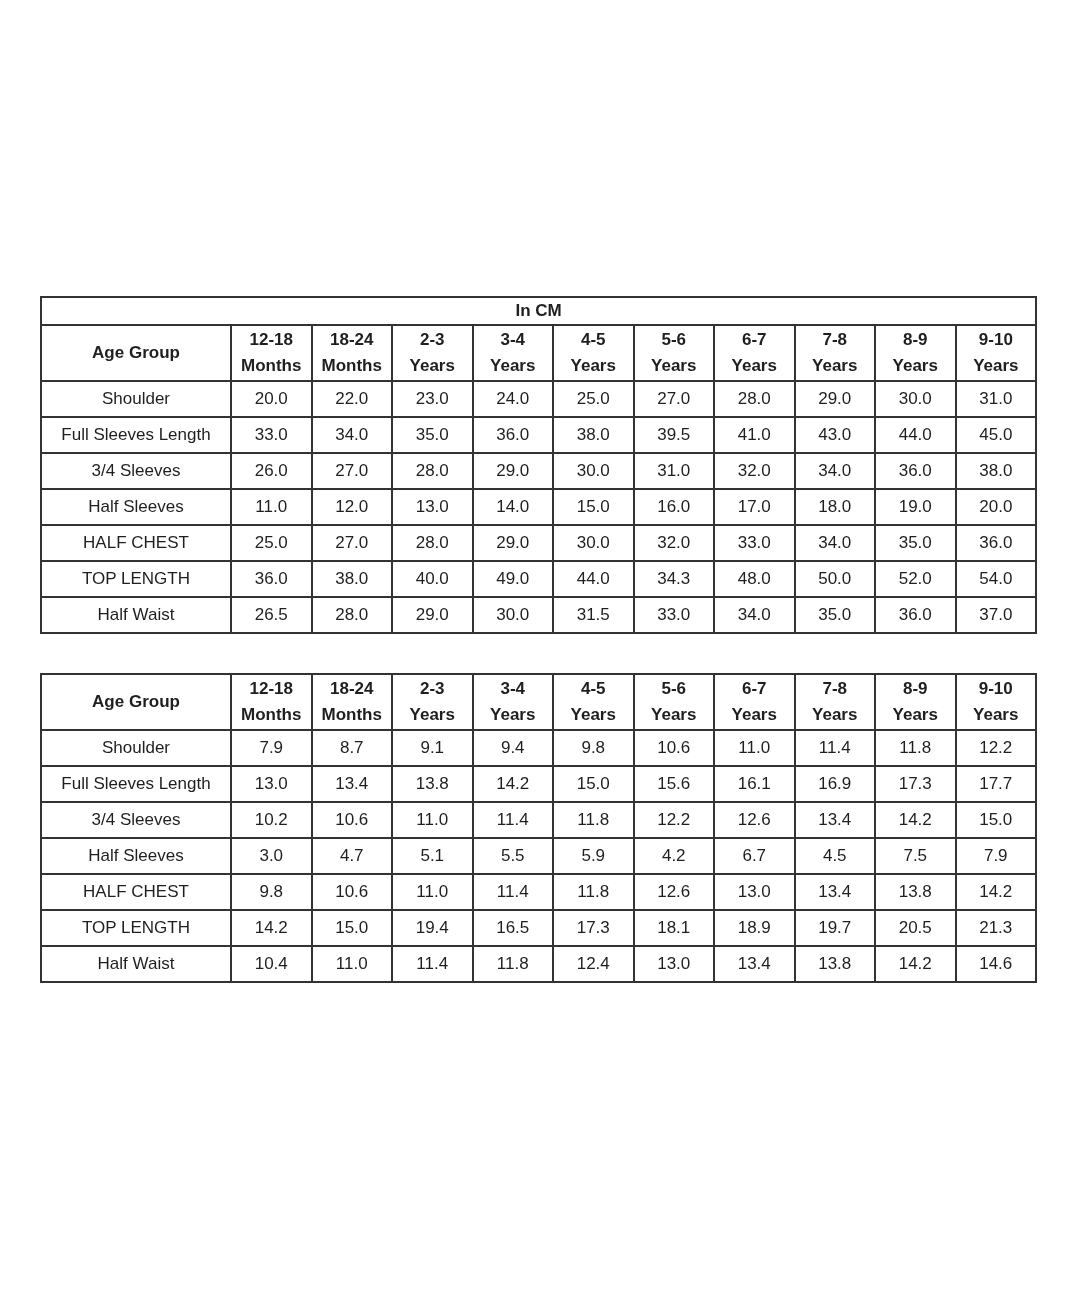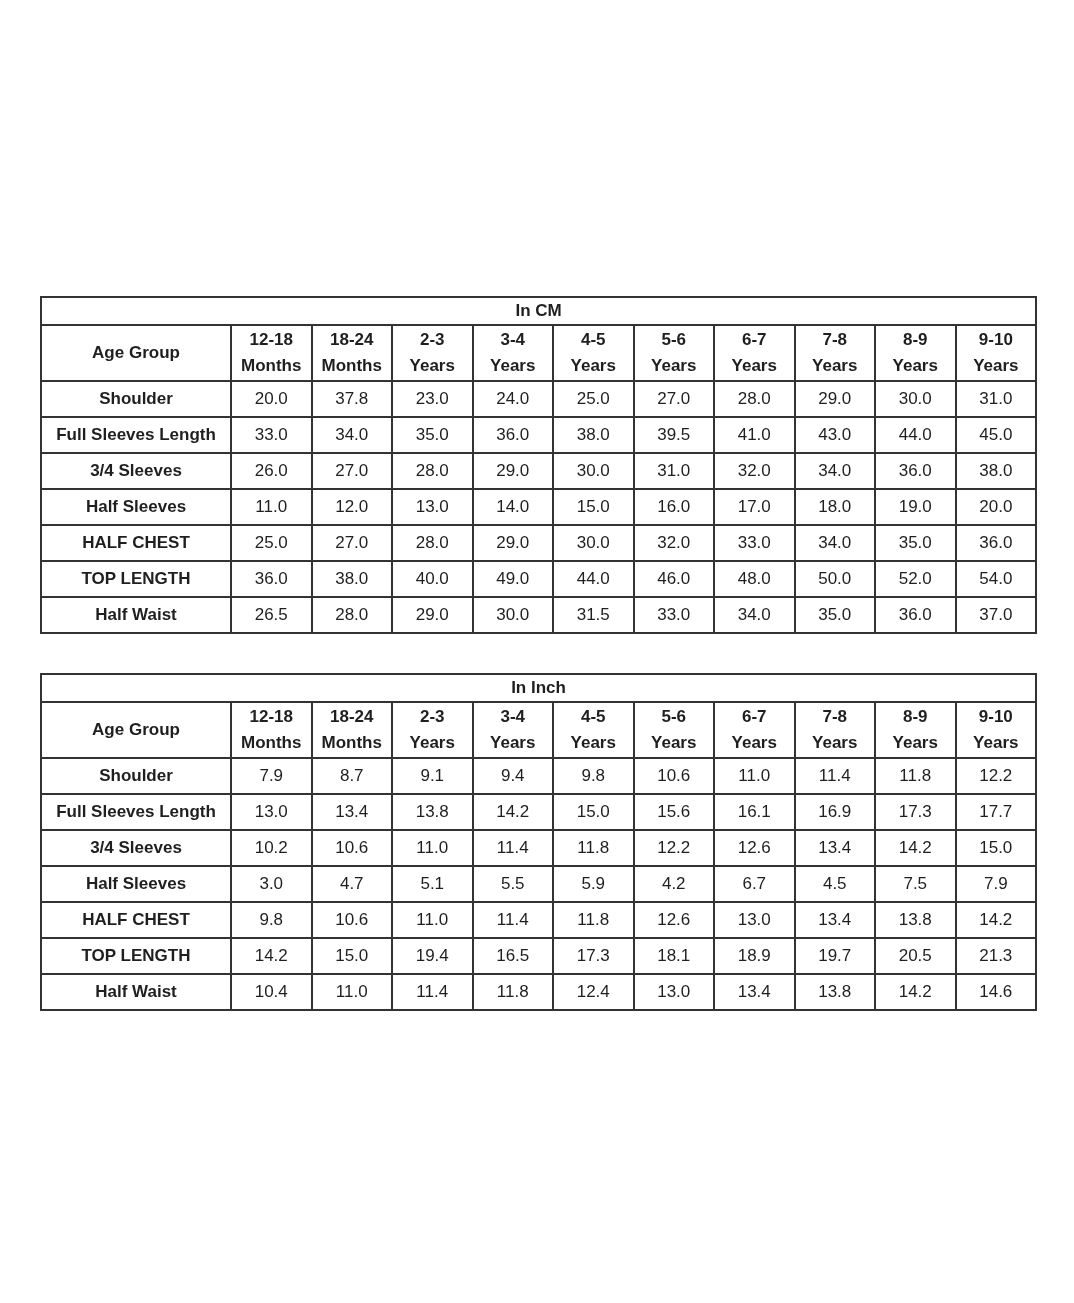--- a/index.html
+++ b/index.html
@@ -47,21 +47,21 @@
   td.corner-cell {
     font-weight: bold;
     font-size: 17px;
   }
   td.col-header-cell {
     font-weight: bold;
     font-size: 17px;
     line-height: 26px;
   }
   td.row-label-cell {
-    font-weight: bold;
+    font-weight: normal;
     font-size: 17px;
   }
   td.value-cell {
     font-weight: normal;
     font-size: 17px;
   }
 </style>
 </head>
 <body>
 
@@ -124,21 +124,21 @@
               <div>Years</div>
             </td>
             <td class="col-header-cell">
               <div>9-10</div>
               <div>Years</div>
             </td>
           </tr>
           <tr class="data-row">
             <td class="row-label-cell">Shoulder</td>
             <td class="value-cell">20.0</td>
-            <td class="value-cell">37.8</td>
+            <td class="value-cell">22.0</td>
             <td class="value-cell">23.0</td>
             <td class="value-cell">24.0</td>
             <td class="value-cell">25.0</td>
             <td class="value-cell">27.0</td>
             <td class="value-cell">28.0</td>
             <td class="value-cell">29.0</td>
             <td class="value-cell">30.0</td>
             <td class="value-cell">31.0</td>
           </tr>
           <tr class="data-row">
@@ -193,21 +193,21 @@
             <td class="value-cell">35.0</td>
             <td class="value-cell">36.0</td>
           </tr>
           <tr class="data-row">
             <td class="row-label-cell">TOP LENGTH</td>
             <td class="value-cell">36.0</td>
             <td class="value-cell">38.0</td>
             <td class="value-cell">40.0</td>
             <td class="value-cell">49.0</td>
             <td class="value-cell">44.0</td>
-            <td class="value-cell">46.0</td>
+            <td class="value-cell">34.3</td>
             <td class="value-cell">48.0</td>
             <td class="value-cell">50.0</td>
             <td class="value-cell">52.0</td>
             <td class="value-cell">54.0</td>
           </tr>
           <tr class="data-row">
             <td class="row-label-cell">Half Waist</td>
             <td class="value-cell">26.5</td>
             <td class="value-cell">28.0</td>
             <td class="value-cell">29.0</td>
@@ -229,23 +229,20 @@
           <col style="width: 80.5px;">
           <col style="width: 80.5px;">
           <col style="width: 80.5px;">
           <col style="width: 80.5px;">
           <col style="width: 80.5px;">
           <col style="width: 80.5px;">
           <col style="width: 80.5px;">
           <col style="width: 80.5px;">
         </colgroup>
         <tbody>
-          <tr class="title-row">
-            <td colspan="11" class="title-cell">In Inch</td>
-          </tr>
           <tr class="header-row">
             <td class="corner-cell">Age Group</td>
             <td class="col-header-cell">
               <div>12-18</div>
               <div>Months</div>
             </td>
             <td class="col-header-cell">
               <div>18-24</div>
               <div>Months</div>
             </td>

